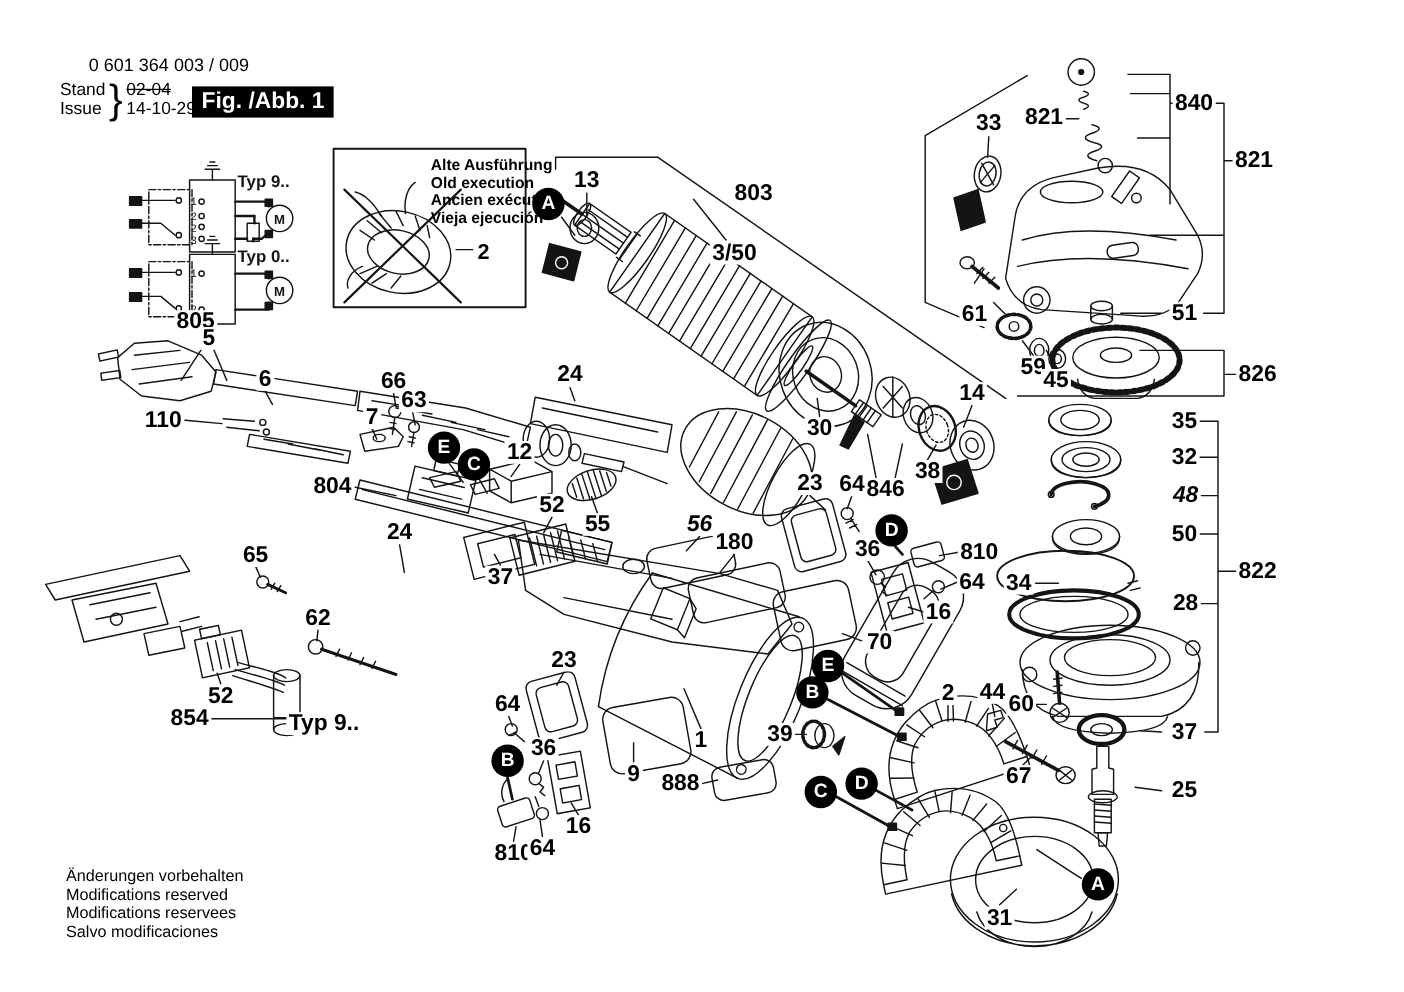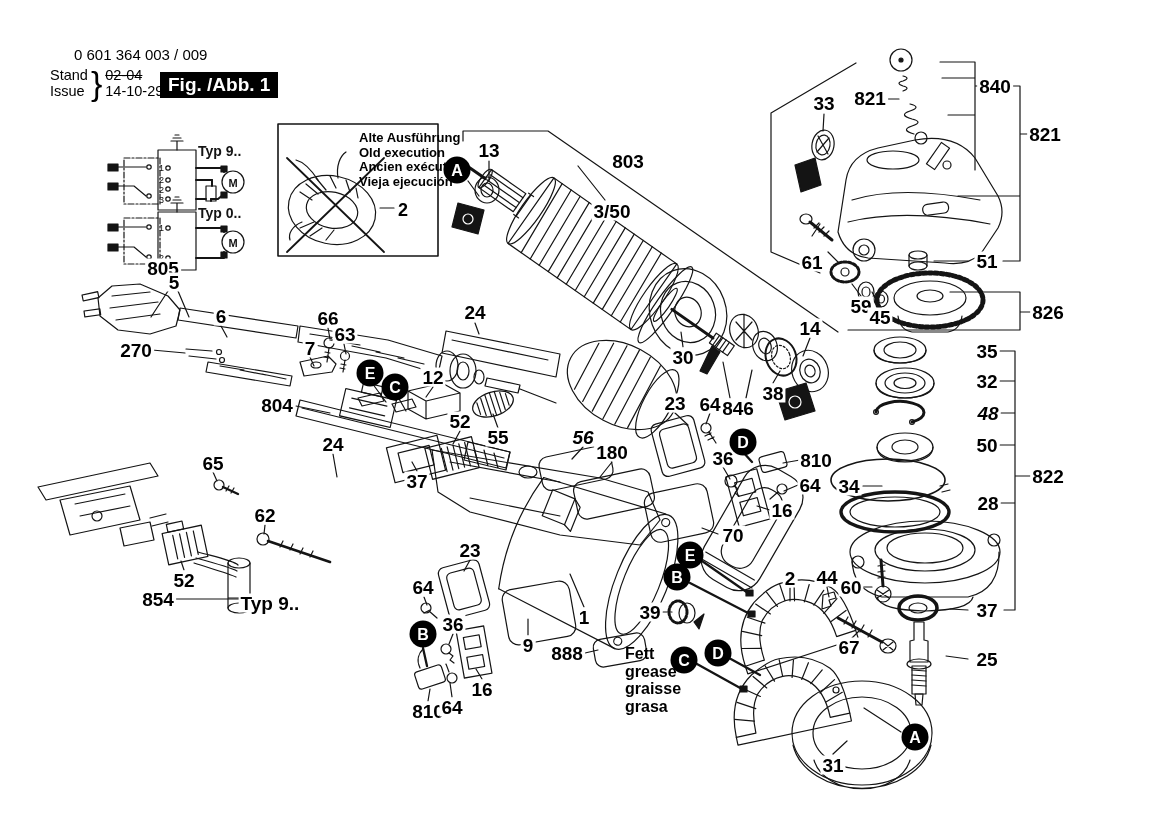--- a/index.html
+++ b/index.html
@@ -470,27 +470,27 @@
   <div class="figbadge">Fig. /Abb. 1</div>
 
   <div class="oldbox-text">
     <div>Alte Ausführung</div>
     <div>Old execution</div>
     <div>Ancien exécution</div>
     <div>Vieja ejecución</div>
   </div>
   <div class="oldbox-ref">2</div>
 
-  <div class="grease">
-    <div>Fett</div>
-    <div>grease</div>
-    <div>graisse</div>
-    <div>grasa</div>
+
+  <div class="footer">
+    <div>Änderungen vorbehalten</div>
+    <div>Modifications reserved</div>
+    <div>Modifications reservees</div>
+    <div>Salvo modificaciones</div>
   </div>
-
 
   <div class="lbl-layer" id="labels">
       <div class="part-label" style="left: 489px; top: 150px;">13</div>
       <div class="part-label" style="left: 628px; top: 161px;">803</div>
       <div class="part-label" style="left: 612px; top: 211px;">3/50</div>
       <div class="part-label" style="left: 824px; top: 103px;">33</div>
       <div class="part-label" style="left: 870px; top: 98px;">821</div>
       <div class="part-label" style="left: 995px; top: 86px;">840</div>
       <div class="part-label" style="left: 1045px; top: 134px;">821</div>
       <div class="part-label" style="left: 812px; top: 246px; margin-top: 16px;">61</div>
@@ -512,21 +512,21 @@
       <div class="part-label" style="left: 827px; top: 577px;">44</div>
       <div class="part-label" style="left: 849px; top: 647px;">67</div>
       <div class="part-label" style="left: 790px; top: 578px;">2</div>
       <div class="part-label" style="left: 833px; top: 765px;">31</div>
       <div class="part-label" style="left: 683px; top: 357px;">30</div>
       <div class="part-label" style="left: 773px; top: 393px;">38</div>
       <div class="part-label" style="left: 738px; top: 408px;">846</div>
       <div class="part-label" style="left: 163px; top: 268px;">805</div>
       <div class="part-label" style="left: 174px; top: 282px;">5</div>
       <div class="part-label" style="left: 221px; top: 316px;">6</div>
-      <div class="part-label" style="left: 136px; top: 350px;">270</div>
+      <div class="part-label" style="left: 136px; top: 350px;">110</div>
       <div class="part-label" style="left: 310px; top: 348px;">7</div>
       <div class="part-label" style="left: 328px; top: 318px;">66</div>
       <div class="part-label" style="left: 345px; top: 334px;">63</div>
       <div class="part-label" style="left: 277px; top: 405px;">804</div>
       <div class="part-label" style="left: 475px; top: 312px;">24</div>
       <div class="part-label" style="left: 433px; top: 377px;">12</div>
       <div class="part-label" style="left: 460px; top: 421px;">52</div>
       <div class="part-label" style="left: 498px; top: 437px;">55</div>
       <div class="part-label" style="left: 417px; top: 481px;">37</div>
       <div class="part-label" style="left: 583px; top: 437px; font-style: italic;">56</div>

